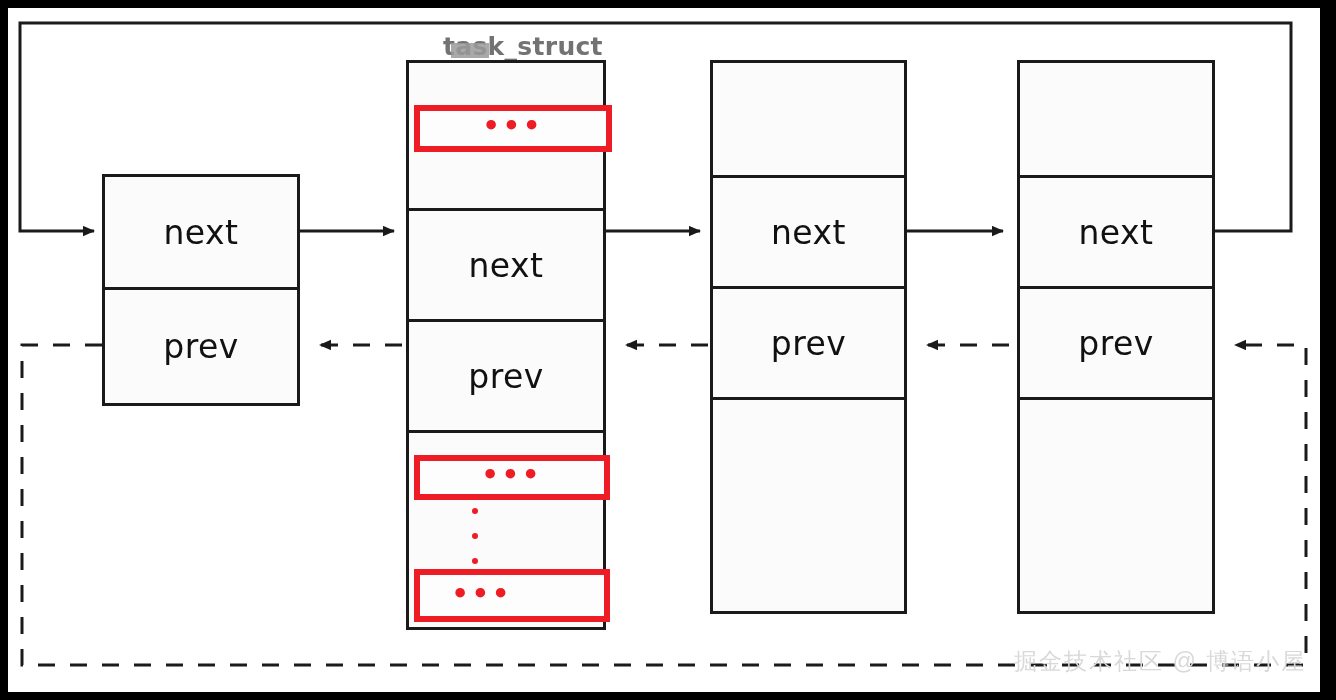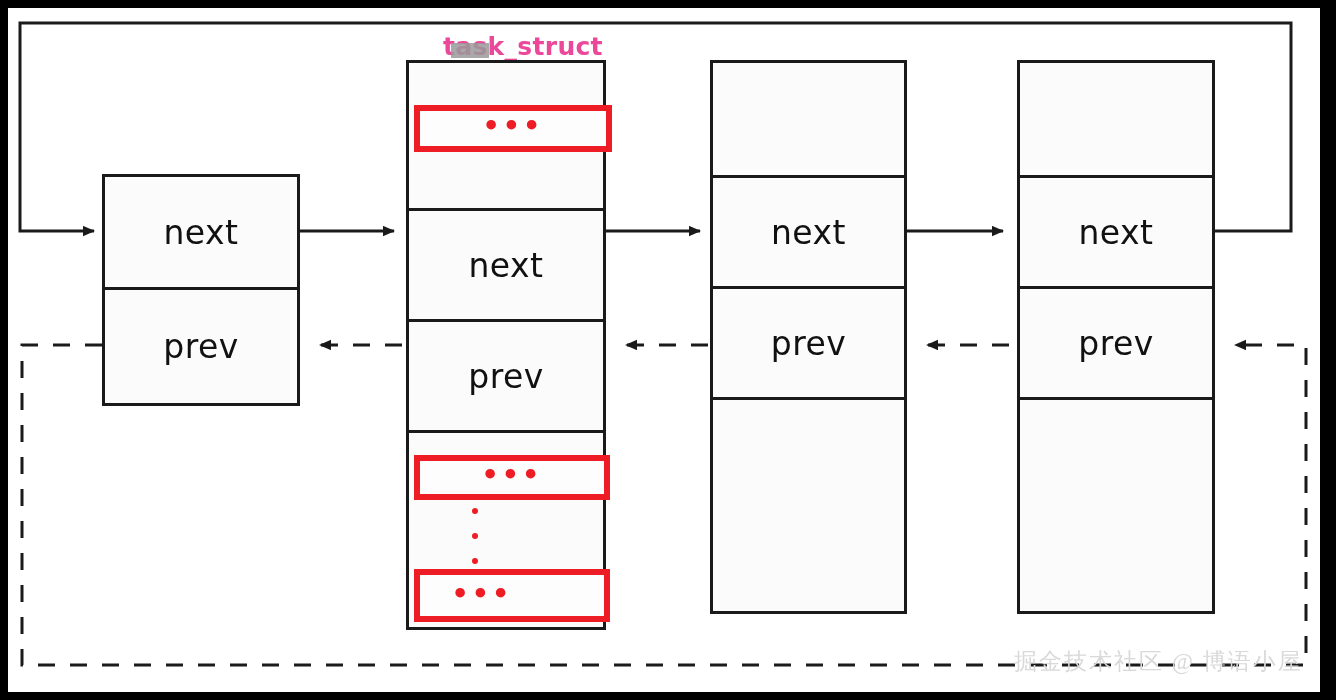--- a/index.html
+++ b/index.html
@@ -19,27 +19,27 @@
   .cell.label{font-size:33px;font-weight:400;letter-spacing:.5px;}
   .hl{position:absolute;box-sizing:border-box;border:6px solid #ee1c24;
       background:#fdfdfd;display:flex;align-items:center;
       justify-content:center;}
   .dots{color:#ee1c24;font-size:27px;font-weight:900;letter-spacing:3px;
         line-height:1;transform:translateY(-3px);}
   .vdots{position:absolute;display:flex;flex-direction:column;
          align-items:center;justify-content:space-between;}
   .vdots i{display:block;width:6px;height:6px;border-radius:50%;
            background:#ee1c24;}
-  #title{position:absolute;color:#ec4899;font-size:25px;font-weight:700;
+  #title{position:absolute;color:#737373;font-size:25px;font-weight:700;
          letter-spacing:.3px;white-space:nowrap;}
   #caret{position:absolute;width:38px;height:15px;background:#9a9a9a;
          opacity:.85;}
   #watermark{position:absolute;color:#d9d9d9;font-size:23px;
              white-space:nowrap;letter-spacing:2px;
-             font-family:Liberation Serif, serif;}
+             font-family:Liberation Sans, sans-serif;}
 </style>
 </head>
 <body>
 
 <div id="stage">
   <div id="canvas">
 
     <svg class="layer" viewBox="0 0 1312 684">
       <defs>
         <marker id="arrSolid" markerWidth="13" markerHeight="13" refX="11" refY="5.2" orient="auto" markerUnits="userSpaceOnUse">

